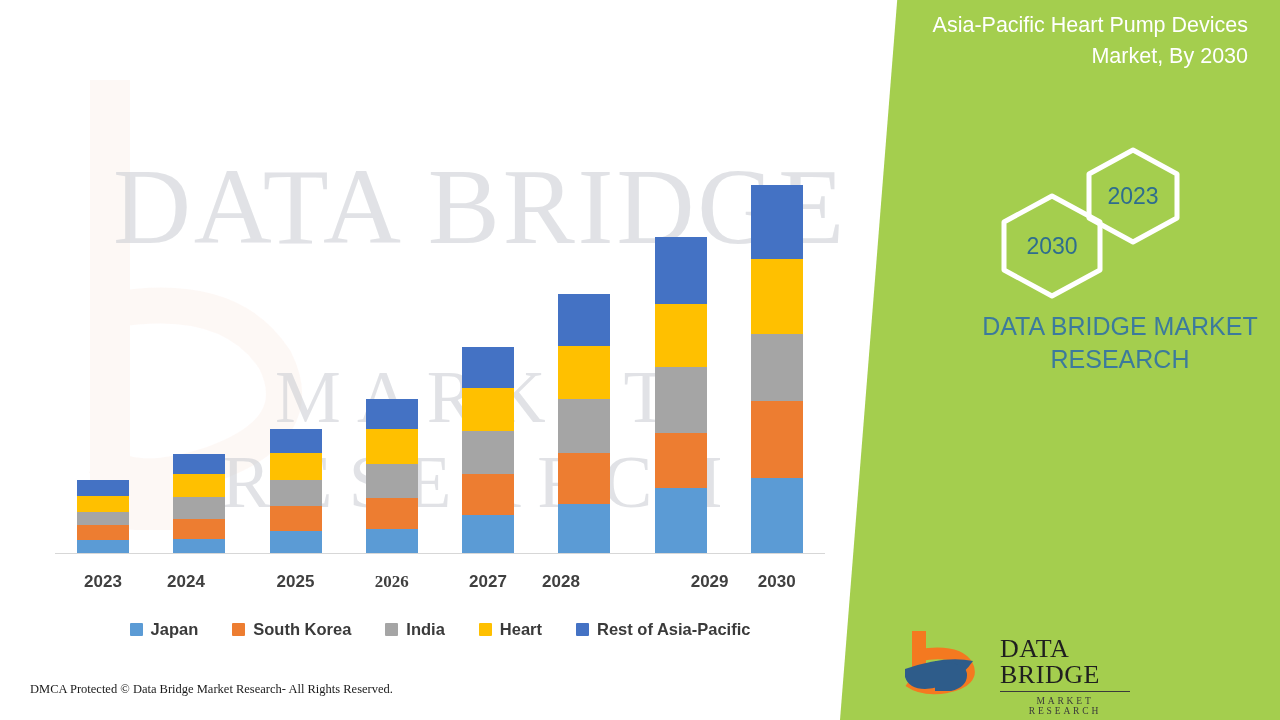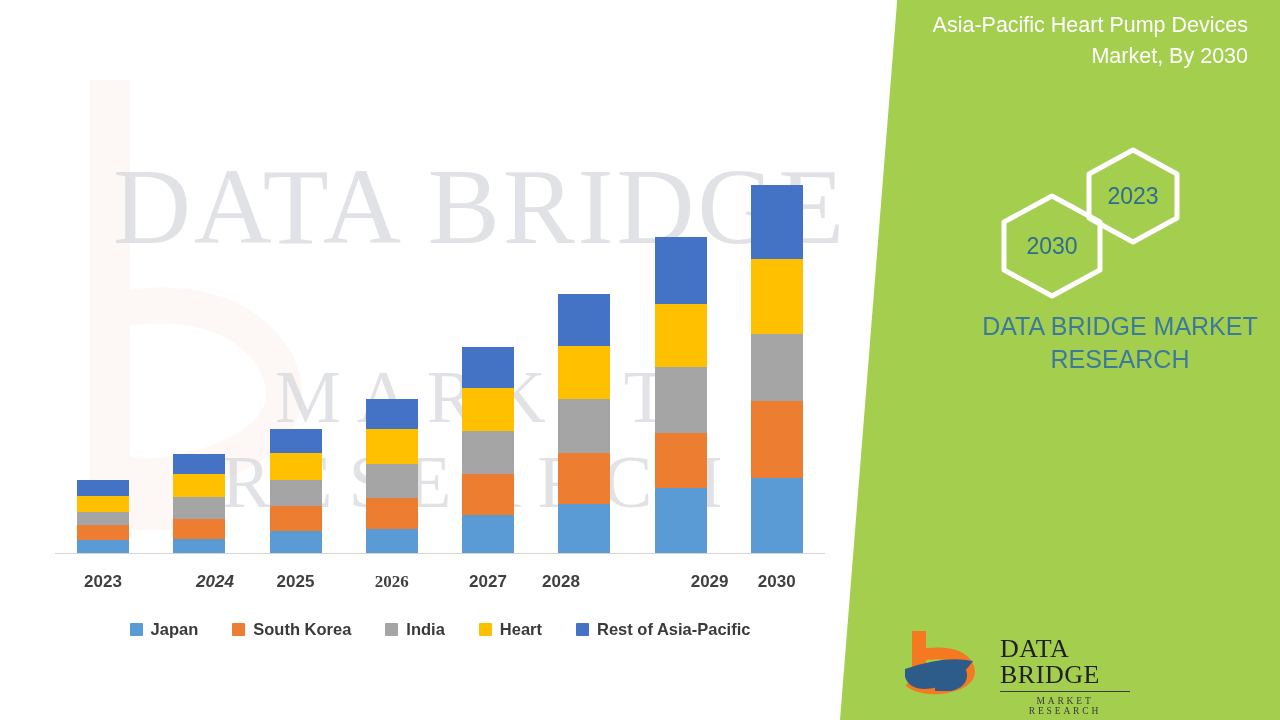--- a/index.html
+++ b/index.html
@@ -213,21 +213,21 @@
           <div class="seg" title="China 2030: 2.25" style="background: rgb(255, 192, 0); height: 75.1304px;"></div>
           <div class="seg" title="India 2030: 2.01" style="background: rgb(165, 165, 165); height: 67.1165px;"></div>
           <div class="seg" title="South Korea 2030: 2.31" style="background: rgb(237, 125, 49); height: 77.1339px;"></div>
           <div class="seg" title="Japan 2030: 2.28" style="background: rgb(91, 155, 213); height: 76.1322px;"></div>
         </div>
       </div>
     </div>
   <div id="axis-line"></div>
   <div id="xlabels">
       <div class="xlab" style="left: 0px;">2023</div>
-      <div class="xlab" style="left: 112px; font-style: italic;">2024</div>
+      <div class="xlab" style="left: 83px;">2024</div>
       <div class="xlab" style="left: 192.5px;">2025</div>
       <div class="xlab" style="left: 288.75px; font-family: Liberation Serif, serif;">2026</div>
       <div class="xlab" style="left: 385px;">2027</div>
       <div class="xlab" style="left: 458px;">2028</div>
       <div class="xlab" style="left: 577.5px; text-align: right;">2029</div>
       <div class="xlab" style="left: 673.75px;">2030</div>
     </div>
 
   <div id="legend">
       <div class="leg-item">
@@ -245,20 +245,21 @@
       <div class="leg-item">
         <span class="leg-swatch" style="background: rgb(255, 192, 0);"></span>
         <span class="leg-label">Heart</span>
       </div>
       <div class="leg-item">
         <span class="leg-swatch" style="background: rgb(68, 114, 196);"></span>
         <span class="leg-label">Rest of Asia-Pacific</span>
       </div>
     </div>
 
+  <div id="footer-left">DMCA Protected © Data Bridge Market Research- All Rights Reserved.</div>
 </div>
 
 <div id="green-panel">
   <div id="green-shape"></div>
 </div>
 
 <div id="green-panel-title">Asia-Pacific Heart Pump Devices Market, By 2030</div>
 
 <div class="hexwrap" id="hex-2023">
   <svg viewBox="0 0 96 100" width="96" height="100">

